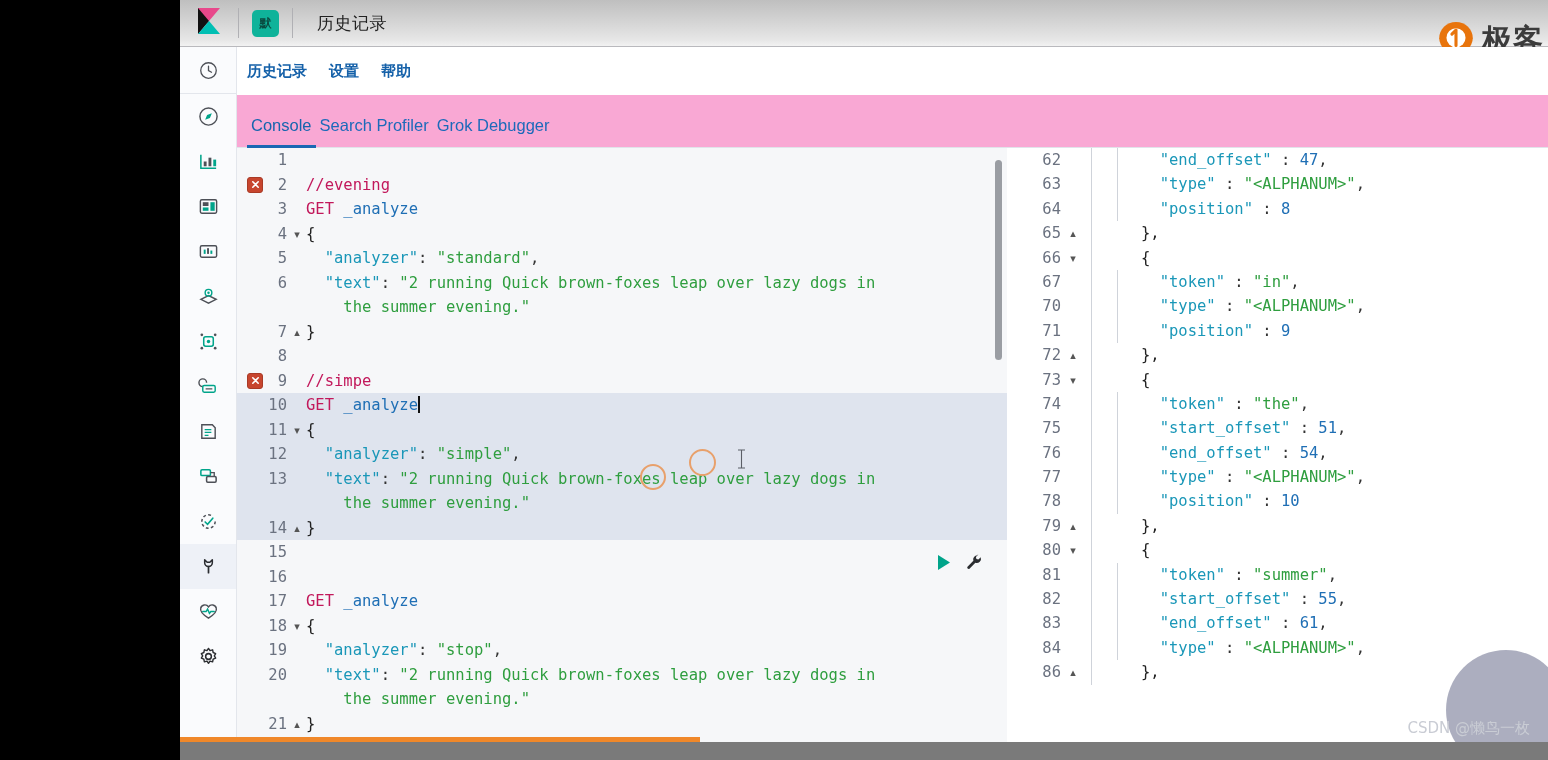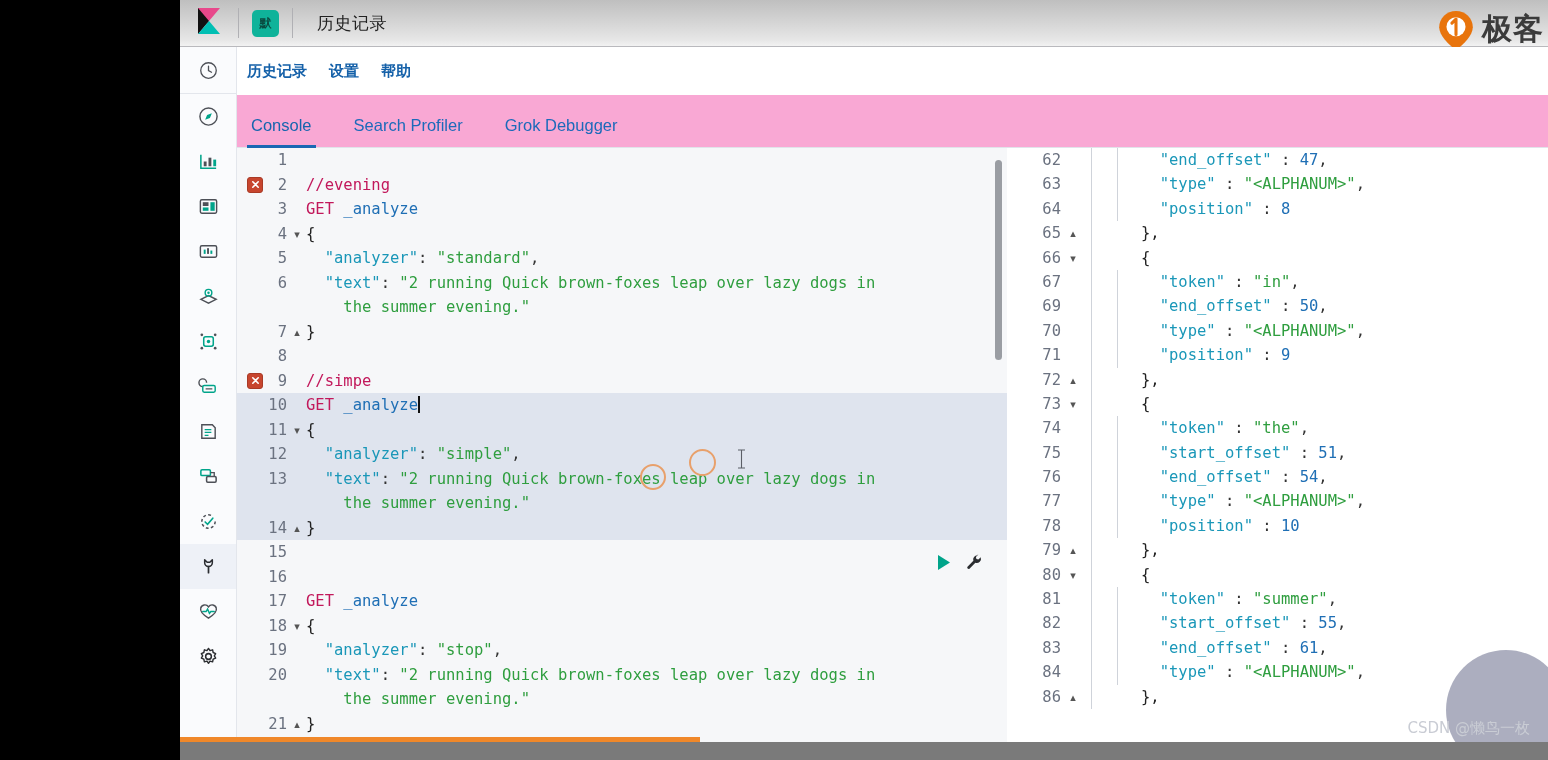--- a/index.html
+++ b/index.html
@@ -39,21 +39,21 @@
     width:27px; height:27px; border-radius:5px; background:#0fb39a;
     color:#0a4b40; font-size:12px; font-weight:bold;
     display:flex; align-items:center; justify-content:center;
     font-family:"DejaVu Sans", sans-serif;
   }
   .chrome-title {
     font-size:17px; color:#222; padding-left:24px; letter-spacing:.5px;
     font-family:"DejaVu Sans", sans-serif; font-weight:500;
   }
   .geek-logo {
-    position:absolute; right:0px; top:6px; height:47px;
+    position:absolute; right:0px; top:17px; height:47px;
     display:flex; align-items:center; gap:6px; padding-right:4px;
   }
   .geek-mark { width:40px; height:40px; }
   .geek-text {
     font-size:30px; color:#3b3b3b; font-family:"DejaVu Sans", sans-serif;
     font-weight:600; letter-spacing:1px;
   }
 
   
   .rail {
@@ -82,21 +82,21 @@
     height:48px; display:flex; align-items:center; padding-left:10px; gap:22px;
     background:#fff;
   }
   .topnav a {
     font-size:15px; color:#1561a9; text-decoration:none;
     font-family:"DejaVu Sans", sans-serif; font-weight:600;
   }
 
   
   .tabs {
-    height:53px; display:flex; align-items:flex-end; padding-left:10px; gap:34px;
+    height:53px; display:flex; align-items:flex-end; padding-left:10px; 
     border-bottom:1px solid #e1e4ea; position:relative;
   }
   .tab {
     font-size:16.5px; color:#1c6aba; padding:0 4px 12px 4px;
     position:relative; cursor:pointer;
   }
   .tab.active { color:#1665ae; }
   .tab.active::after {
     content:""; position:absolute; left:0; right:0; bottom:-1px;
     height:3px; background:#1a68b3;
@@ -575,29 +575,20 @@
               <div class="out-line">
                 <span class="out-ln">67</span>
                 <span class="out-fold"></span>
                 <span class="indent-guides">
                   <i style="left:12px"></i>
                   <i style="left:38px"></i>
                 </span>
                 <span class="out-code"><span>  </span><span class="o-key">"token"</span><span class="o-colon"> : </span><span class="o-str">"in"</span><span class="o-colon">,</span></span>
               </div>
               <div class="out-line">
-                <span class="out-ln">69</span>
-                <span class="out-fold"></span>
-                <span class="indent-guides">
-                  <i style="left:12px"></i>
-                  <i style="left:38px"></i>
-                </span>
-                <span class="out-code"><span>  </span><span class="o-key">"end_offset"</span><span class="o-colon"> : </span><span class="o-num">50</span><span class="o-colon">,</span></span>
-              </div>
-              <div class="out-line">
                 <span class="out-ln">70</span>
                 <span class="out-fold"></span>
                 <span class="indent-guides">
                   <i style="left:12px"></i>
                   <i style="left:38px"></i>
                 </span>
                 <span class="out-code"><span>  </span><span class="o-key">"type"</span><span class="o-colon"> : </span><span class="o-str">"&lt;ALPHANUM&gt;"</span><span class="o-colon">,</span></span>
               </div>
               <div class="out-line">
                 <span class="out-ln">71</span>

